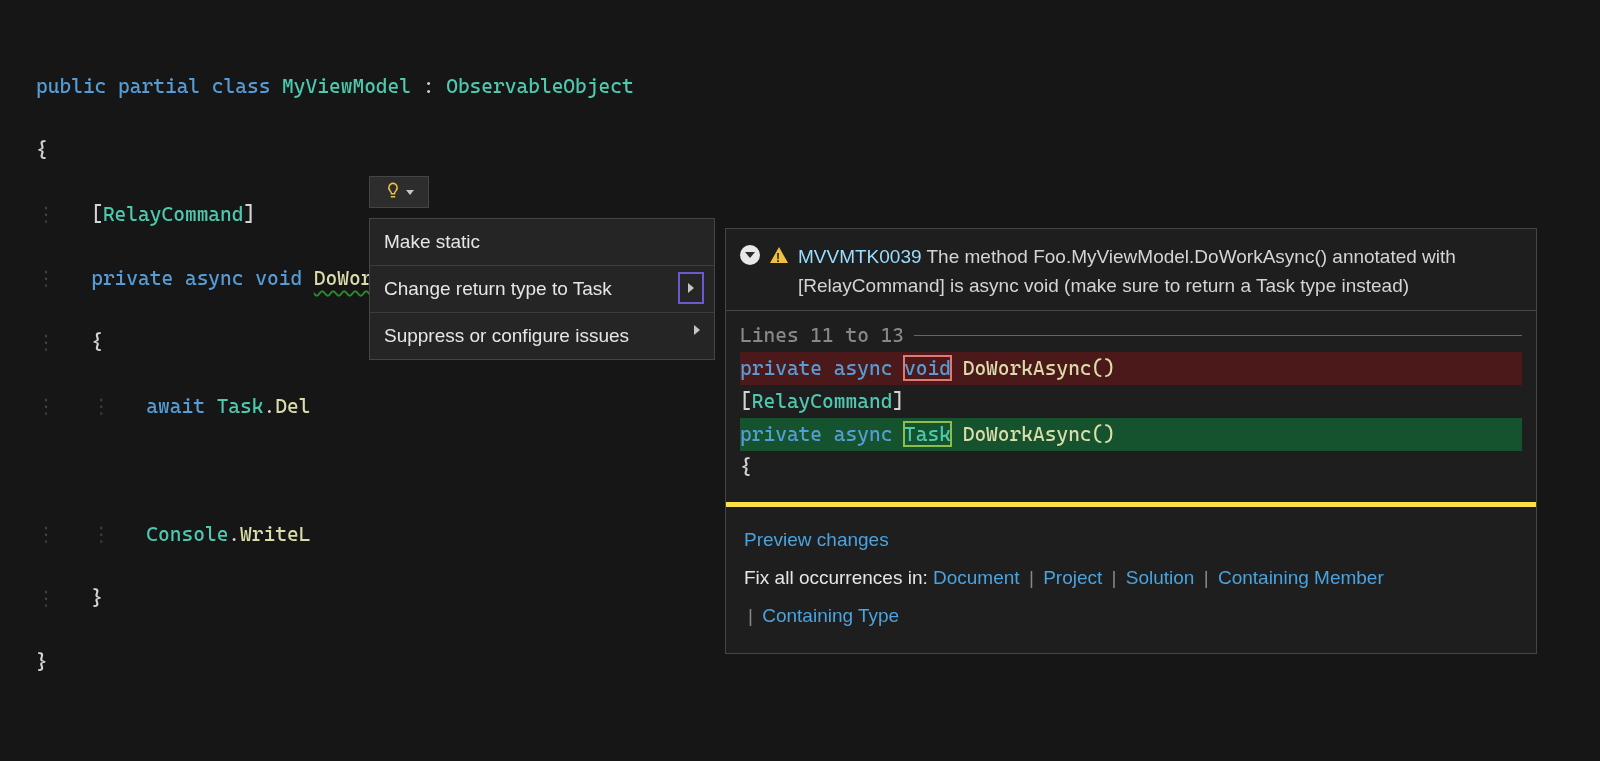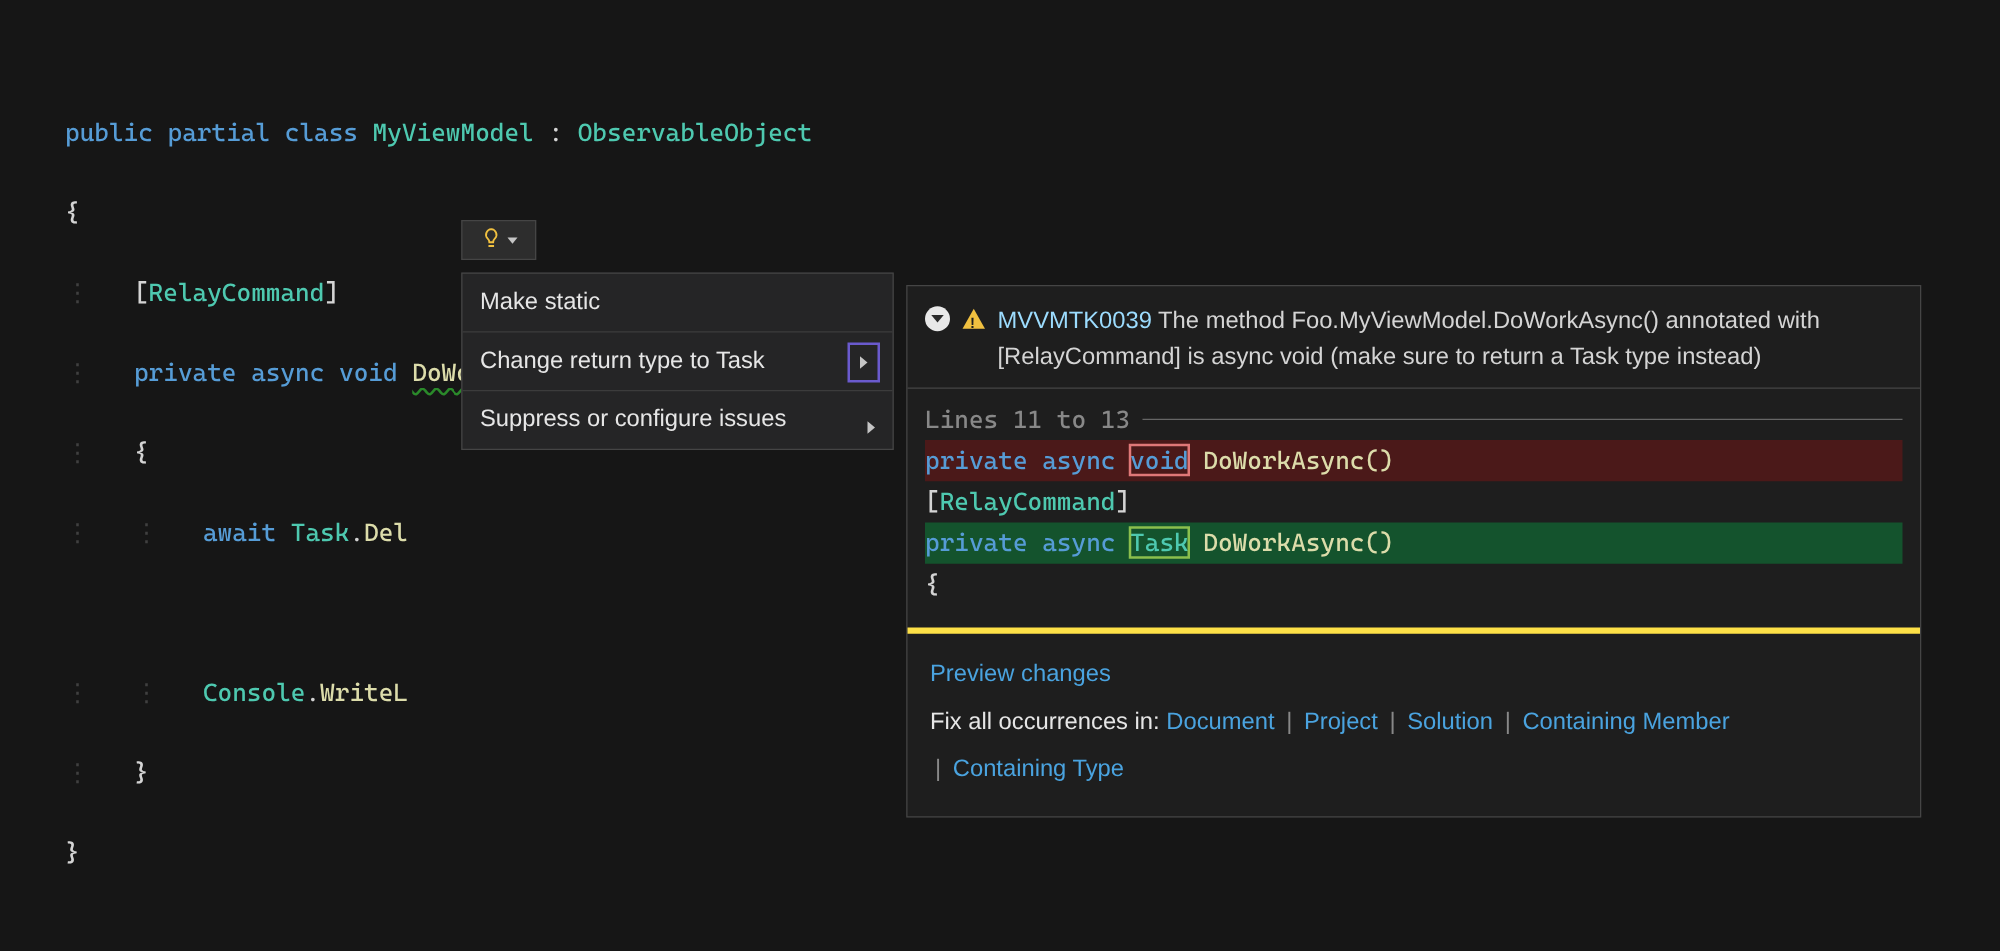--- a/index.html
+++ b/index.html
@@ -6,21 +6,21 @@
   body {
     background:#161616;
     font-family:Consolas,"Cascadia Mono","Courier New",monospace;
     font-size:20px;
     color:#d4d4d4;
     width:1600px;
     height:761px;
     overflow:hidden;
     position:relative;
   }
-  .code-area { padding:58px 0 0 36px; white-space:pre; line-height:32px;margin-left:16px; }
+  .code-area { padding:38px 0 0 36px; white-space:pre; line-height:32px; }
   .indent-guide { color:#404040; }
   .kw-blue { color:#569cd6; }
   .type { color:#4ec9b0; }
   .method-yellow { color:#dcdcaa; }
   .punct { color:#d4d4d4; }
   .brace { color:#d4d4d4; }
   .attr-br { color:#d4d4d4; }
   .squiggly {
     text-decoration: underline wavy #2a8a2a;
     text-decoration-thickness:2px;
@@ -51,21 +51,21 @@
     background:#252526;
     border:1px solid #454545;
     font-family:"Segoe UI",sans-serif;
     font-size:19px;
     color:#e6e6e6;
   }
   .qf-item {
     padding:12px 14px;
     display:flex;
     justify-content:space-between;
-    align-items:flex-end;
+    align-items:flex-start;
     border-bottom:1px solid #3c3c3c;
   }
   .qf-item:last-child { border-bottom:none; }
   .qf-item.selected .chevbox{
      width:26px;height:32px;
      border:2px solid #6a5acd;
      display:flex;align-items:center;justify-content:center;
      margin:-6px -4px -6px 0;
   }
   .chev-right {

